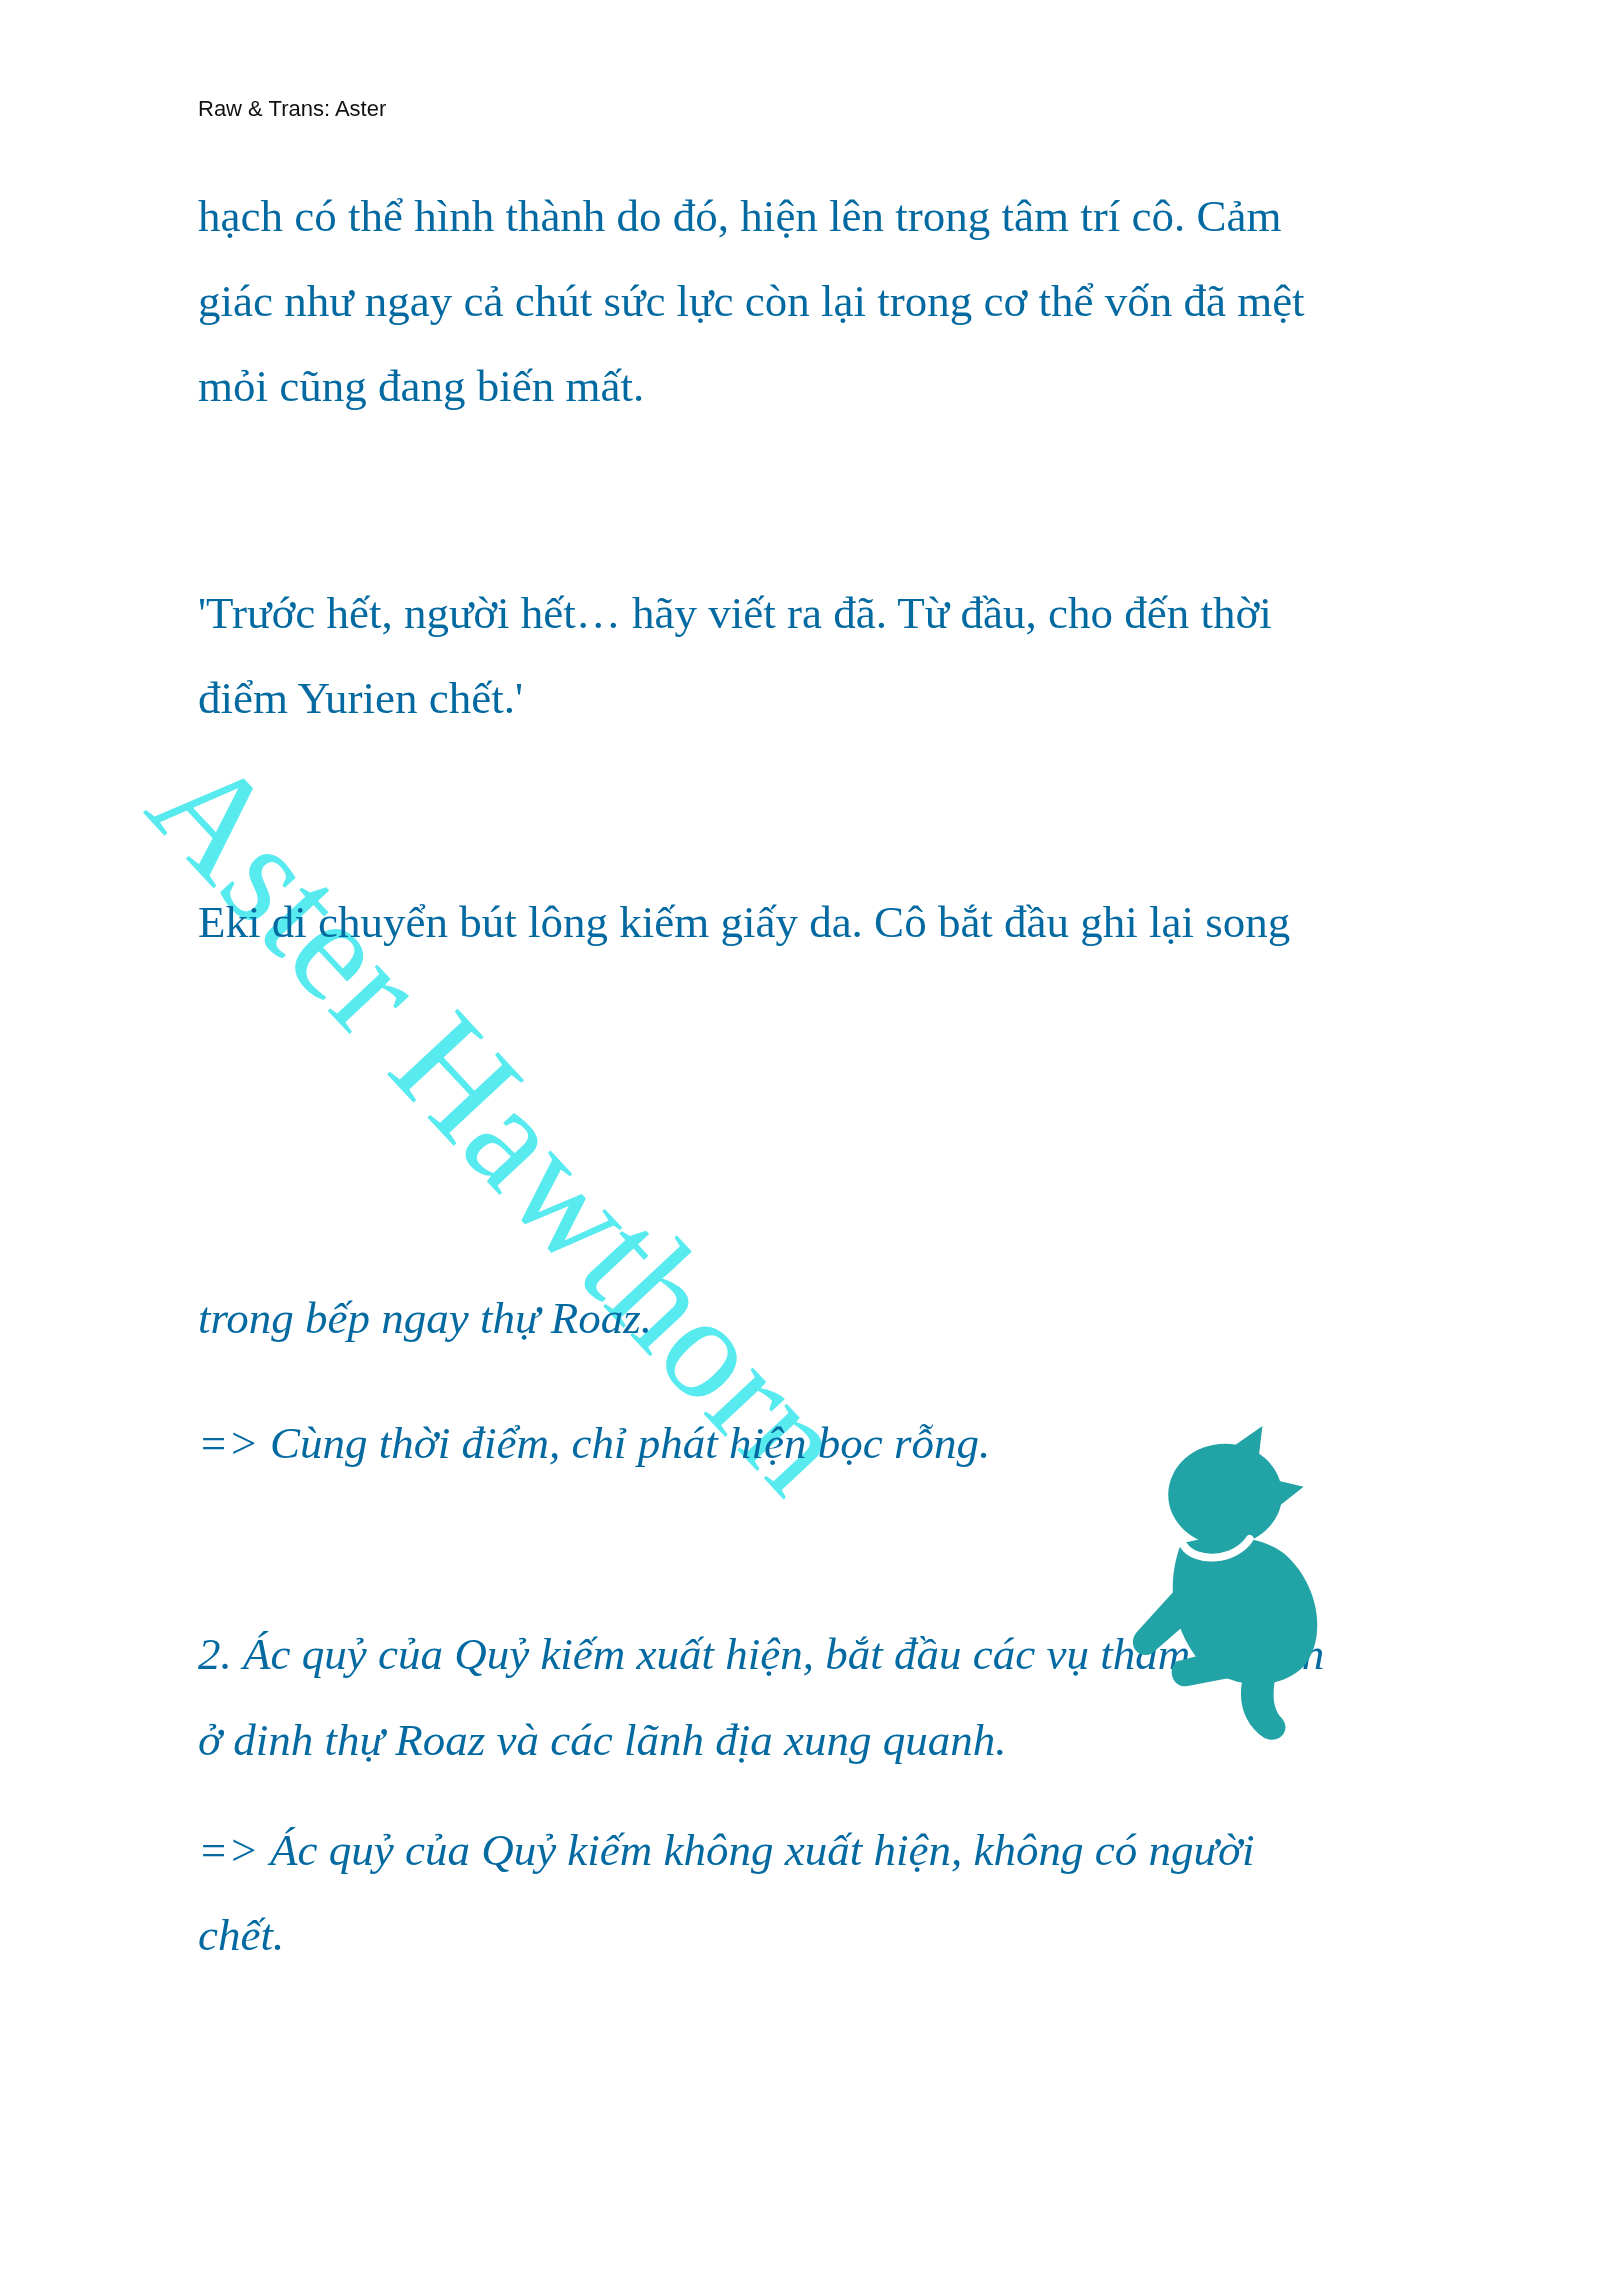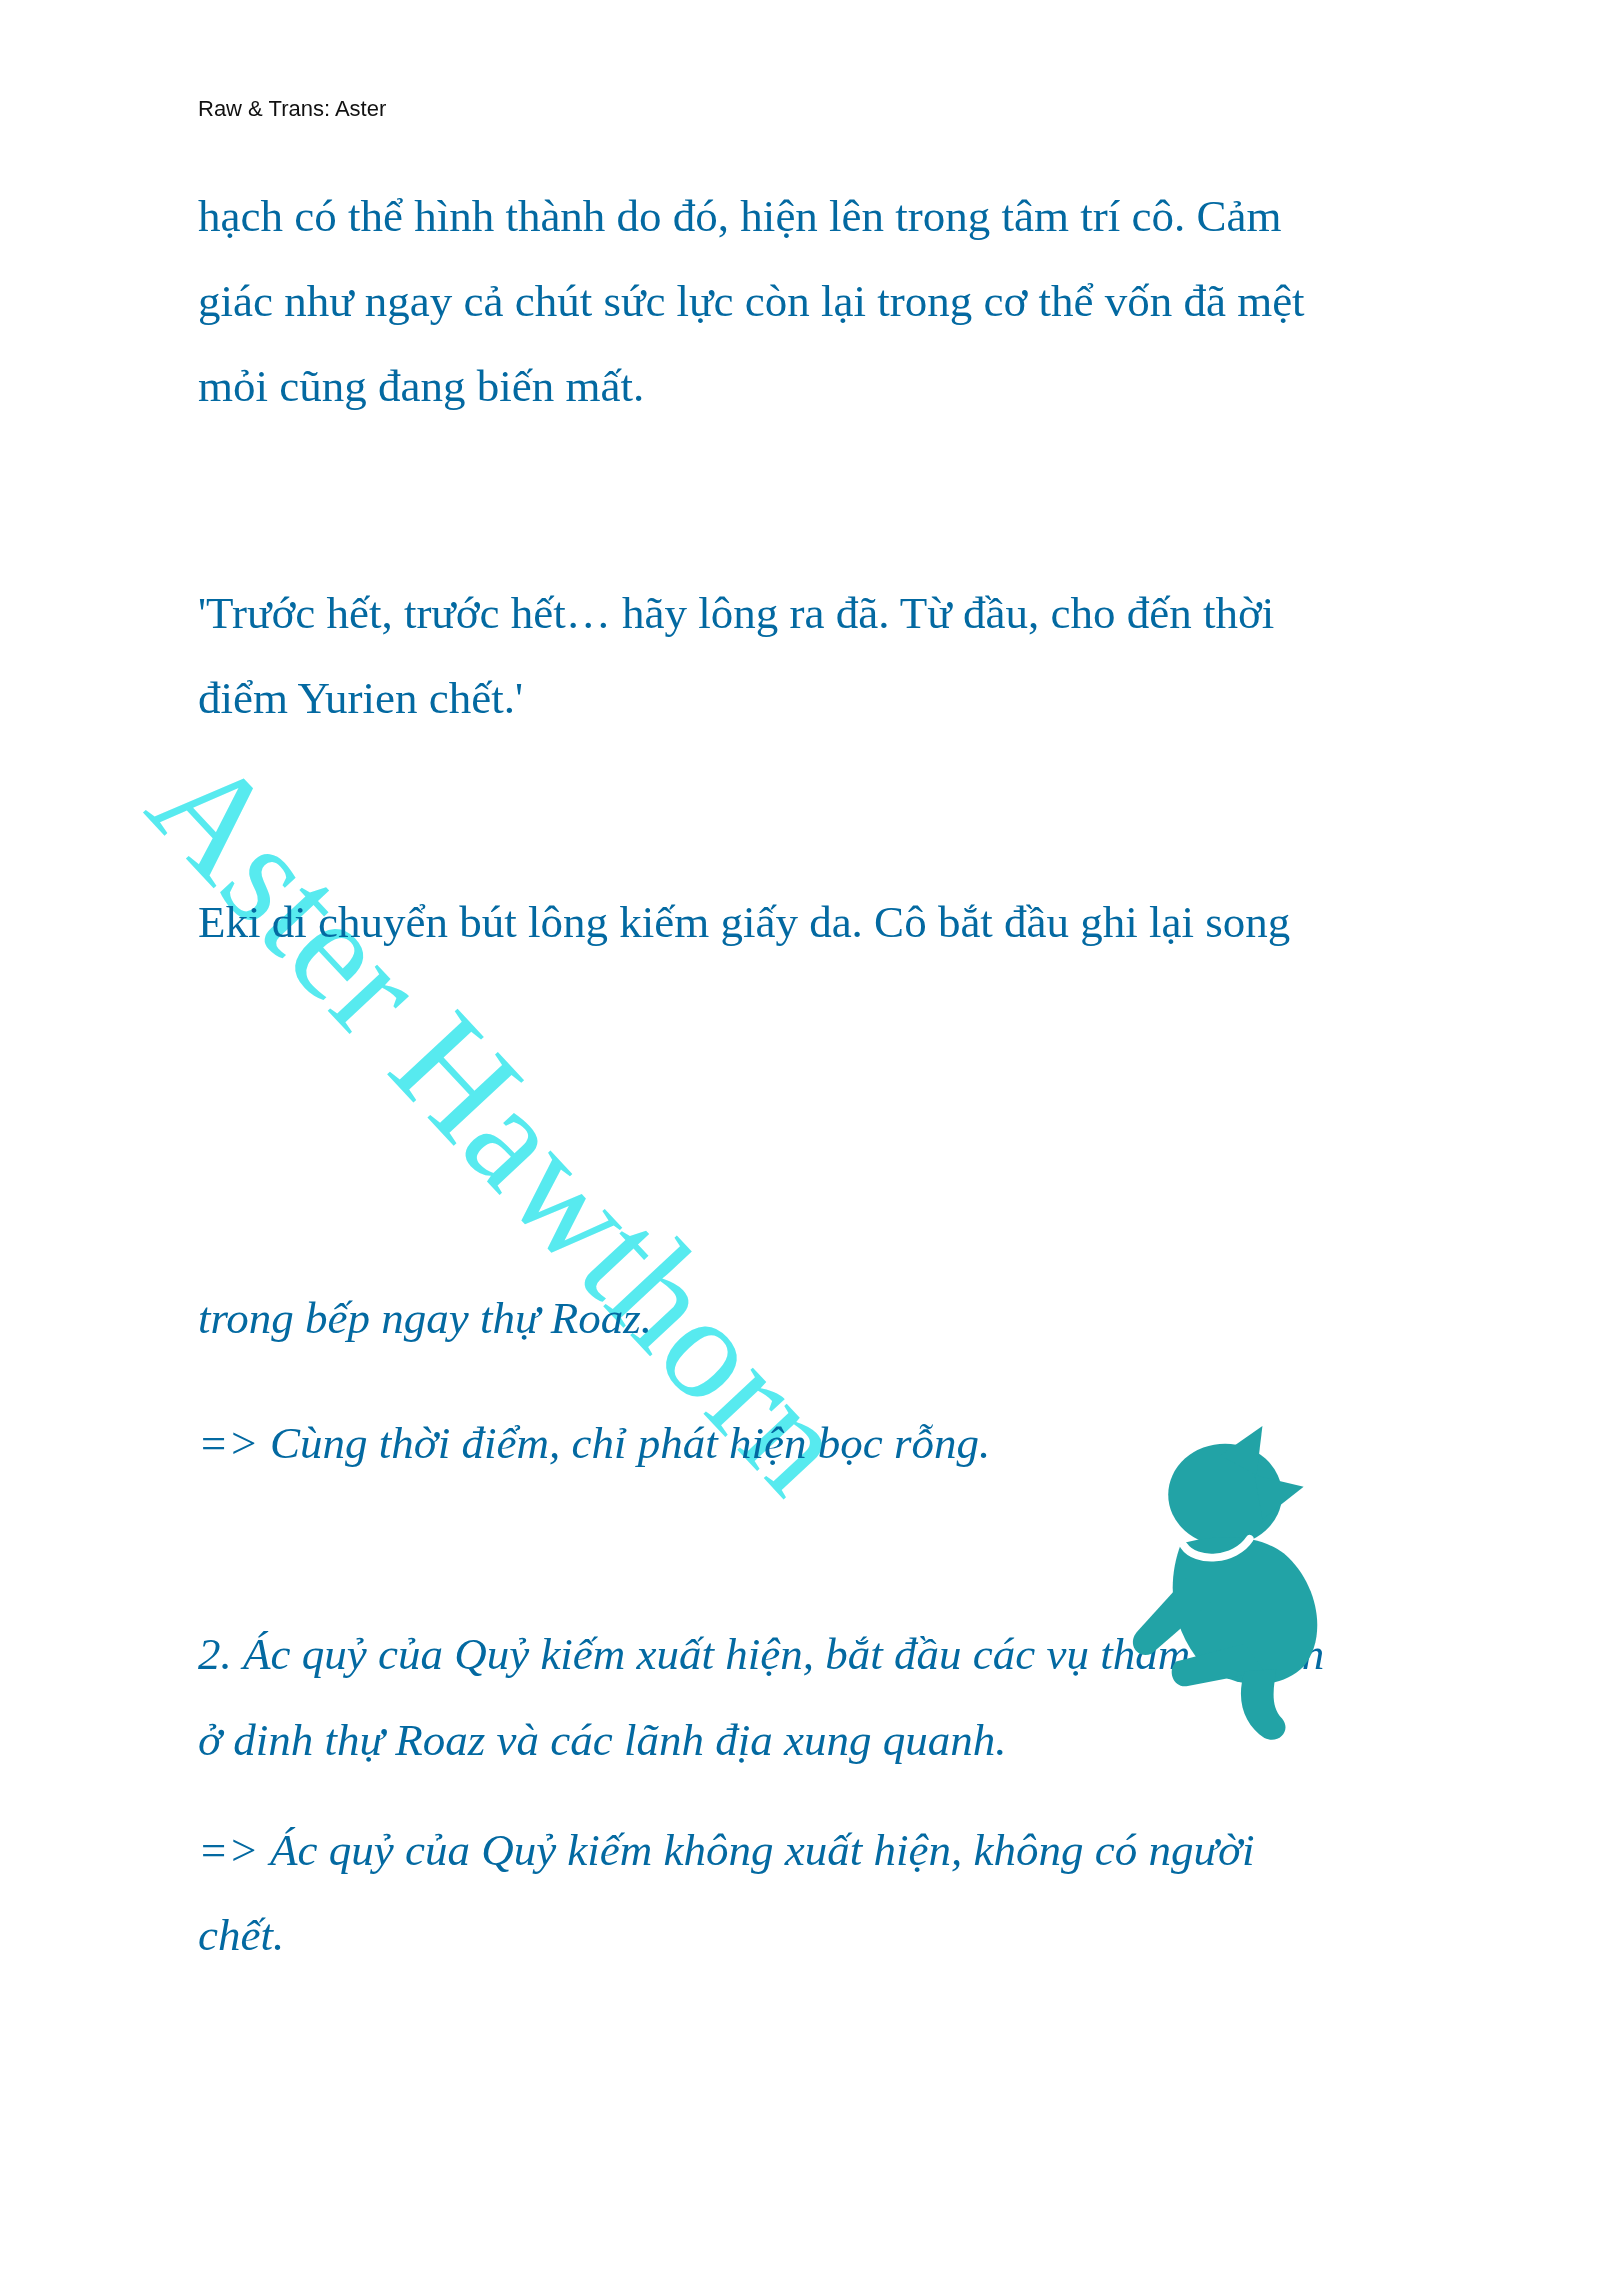--- a/index.html
+++ b/index.html
@@ -31,21 +31,21 @@
 
   <div class="watermark">Aster Hawthorn</div>
 
   <div class="text-layer">
     <div class="header">Raw &amp; Trans: Aster</div>
 
     <div class="line" style="top:194px">hạch có thể hình thành do đó, hiện lên trong tâm trí cô. Cảm</div>
     <div class="line" style="top:279px">giác như ngay cả chút sức lực còn lại trong cơ thể vốn đã mệt</div>
     <div class="line" style="top:364px">mỏi cũng đang biến mất.</div>
 
-    <div class="line" style="top:591px">'Trước hết, trước hết… hãy lông ra đã. Từ đầu, cho đến thời</div>
+    <div class="line" style="top:591px">'Trước hết, người hết… hãy viết ra đã. Từ đầu, cho đến thời</div>
     <div class="line" style="top:676px">điểm Yurien chết.'</div>
 
     <div class="line" style="top:900px">Eki di chuyển bút lông kiếm giấy da. Cô bắt đầu ghi lại song</div>
 
     <div class="line it" style="top:1296px">trong bếp ngay thự Roaz.</div>
 
     <div class="line it" style="top:1421px">=&gt; Cùng thời điểm, chỉ phát hiện bọc rỗng.</div>
 
     <div class="line it" style="top:1632px">2. Ác quỷ của Quỷ kiếm xuất hiện, bắt đầu các vụ thảm sát lớn</div>
     <div class="line it" style="top:1718px">ở dinh thự Roaz và các lãnh địa xung quanh.</div>

